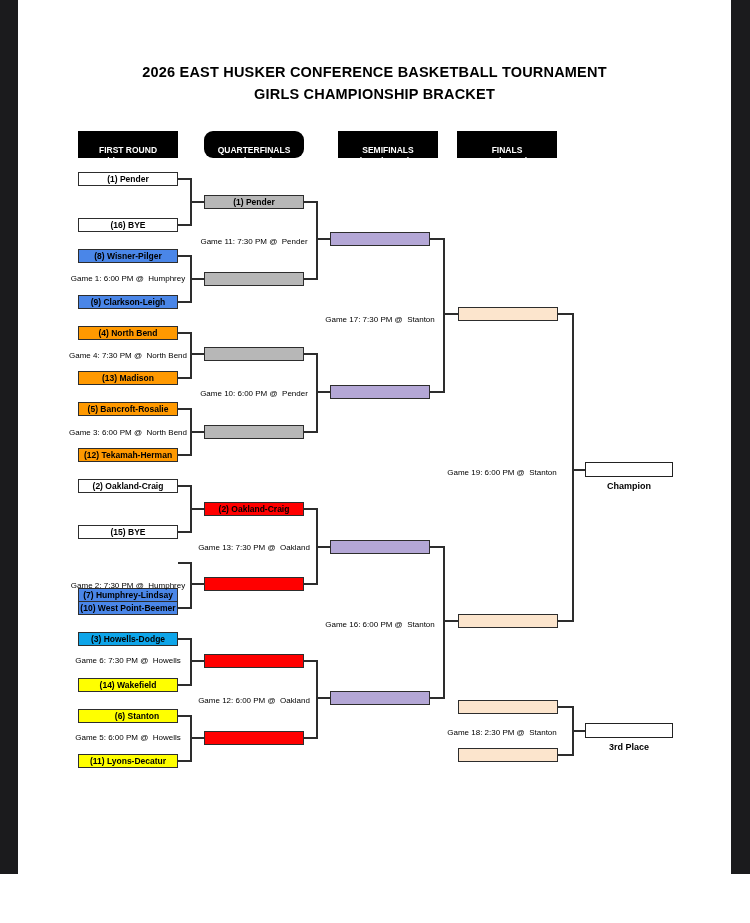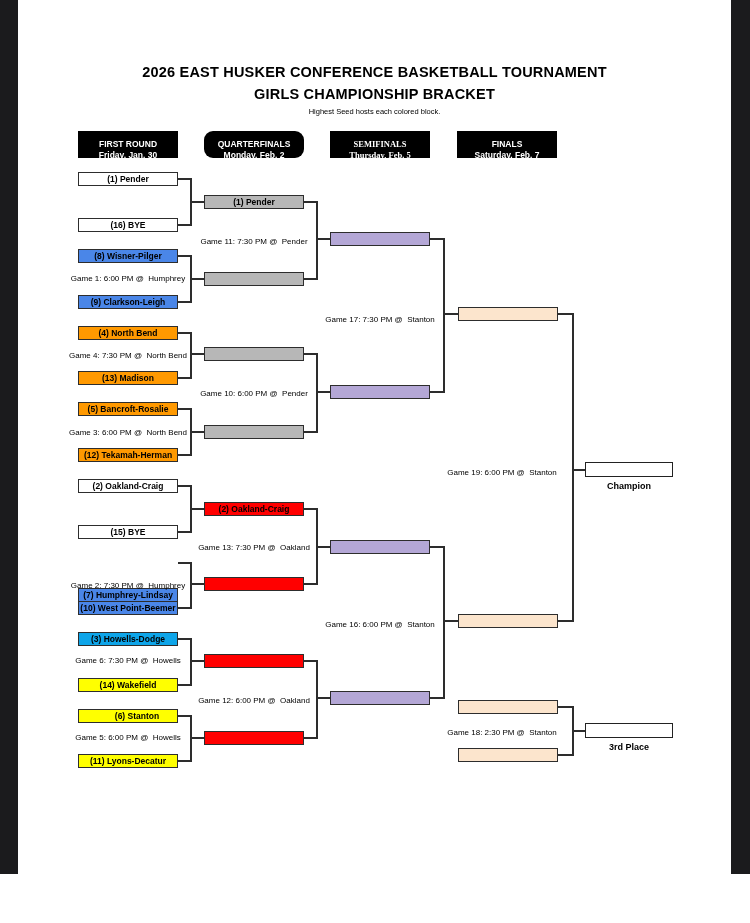--- a/index.html
+++ b/index.html
@@ -9,53 +9,52 @@
   #strip-left{left:0;top:0;width:18px;height:923px;}
   #strip-right{left:731px;top:0;width:19px;height:923px;}
   #strip-bottom{left:0;top:917px;width:750px;height:6px;}
   .title{position:absolute;left:18px;width:713px;text-align:center;font-weight:bold;
          font-size:14.5px;letter-spacing:.2px;}
   #title1{top:64px;}
   #title2{top:86px;}
   #note{position:absolute;left:18px;width:713px;top:107px;text-align:center;
         font-size:7.5px;font-weight:normal;}
   .hdr{position:absolute;width:100px;height:27px;background:#000;color:#fff;
-       box-sizing:border-box;text-align:center;padding-top:8px;top:131px;}
+       box-sizing:border-box;text-align:center;padding-top:14px;top:131px;}
   .hdr span{display:block;font-size:8.5px;font-weight:bold;line-height:11px;}
   .tbox{position:absolute;box-sizing:border-box;width:100px;height:14px;
         border:1.5px solid #2d2d2d;display:flex;align-items:center;justify-content:center;
         font-size:8.5px;font-weight:bold;white-space:nowrap;}
   .winner{position:absolute;box-sizing:border-box;width:88px;height:15px;
           background:#fff;border:1.6px solid #222;}
   .caption{position:absolute;width:88px;text-align:center;font-size:9px;font-weight:bold;}
   .game{position:absolute;font-size:8px;white-space:pre;transform:translateX(-50%);}
   .line{position:absolute;background:#2d2d2d;}
 </style>
 </head>
 <body>
 
 <div id="screen">
   <div id="strip-left" class="strip"></div>
   <div id="strip-right" class="strip"></div>
   <div id="strip-bottom" class="strip"></div>
 
   <div id="title1" class="title">2026 EAST HUSKER CONFERENCE BASKETBALL TOURNAMENT</div>
   <div id="title2" class="title">GIRLS CHAMPIONSHIP BRACKET</div>
-  <div id="note">Highest Seed hosts each colored block.</div>
 
   <div id="bracket">
       <div class="hdr" style="left: 78px;">
         <span>FIRST ROUND</span>
         <span>Friday, Jan. 30</span>
       </div>
       <div class="hdr" style="left: 204px; border-radius: 9px;">
         <span>QUARTERFINALS</span>
         <span>Monday, Feb. 2</span>
       </div>
-      <div class="hdr" style="left: 330px; font-family: Liberation Serif, serif;">
+      <div class="hdr" style="left: 338px;">
         <span>SEMIFINALS</span>
         <span>Thursday, Feb. 5</span>
       </div>
       <div class="hdr" style="left: 457px;">
         <span>FINALS</span>
         <span>Saturday, Feb. 7</span>
       </div>
       <div class="tbox" style="left: 78px; top: 172px; background: rgb(255, 255, 255);">(1) Pender</div>
       <div class="tbox" style="left: 78px; top: 218px; background: rgb(255, 255, 255);">(16) BYE</div>
       <div class="tbox" style="left: 78px; top: 249px; background: rgb(74, 134, 232);">(8) Wisner-Pilger</div>

